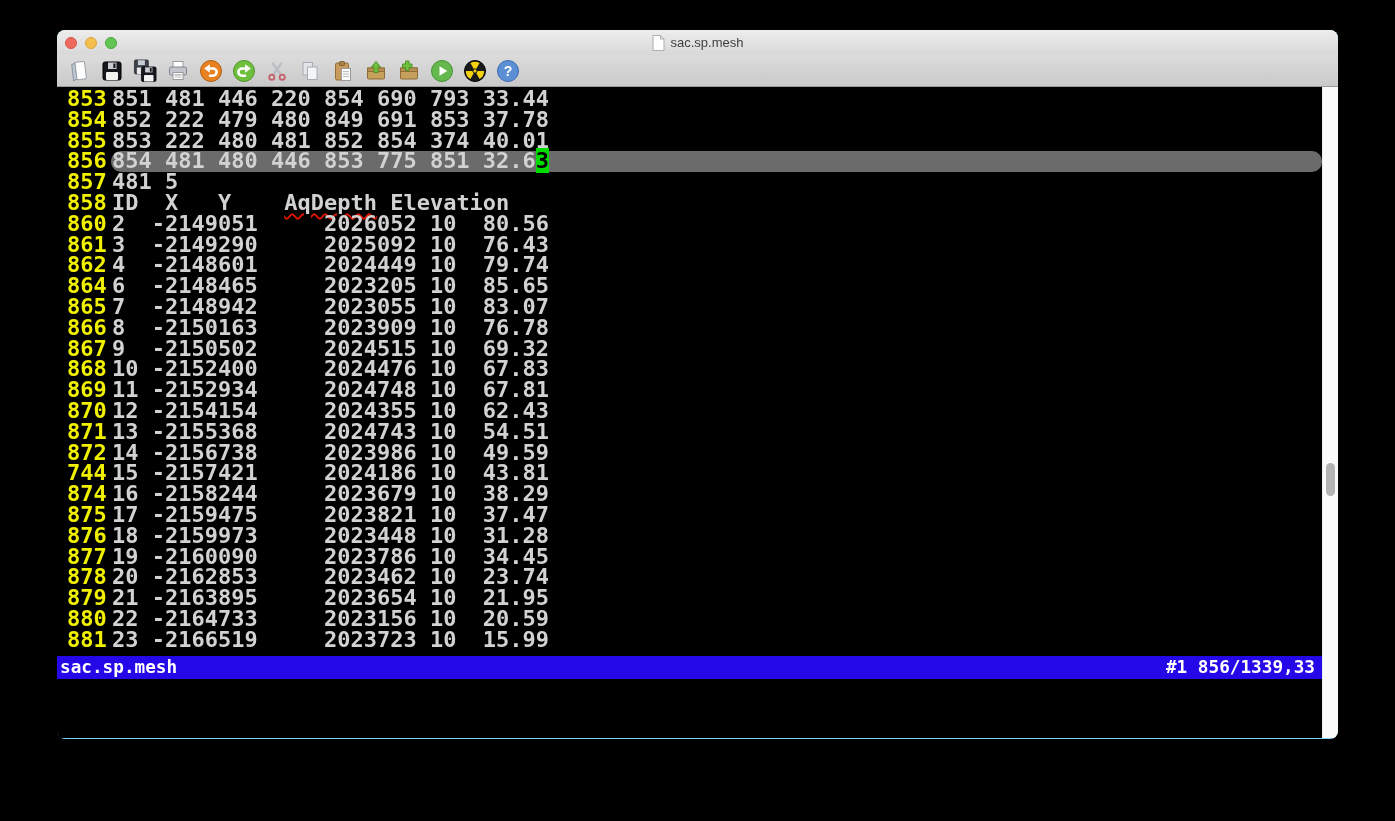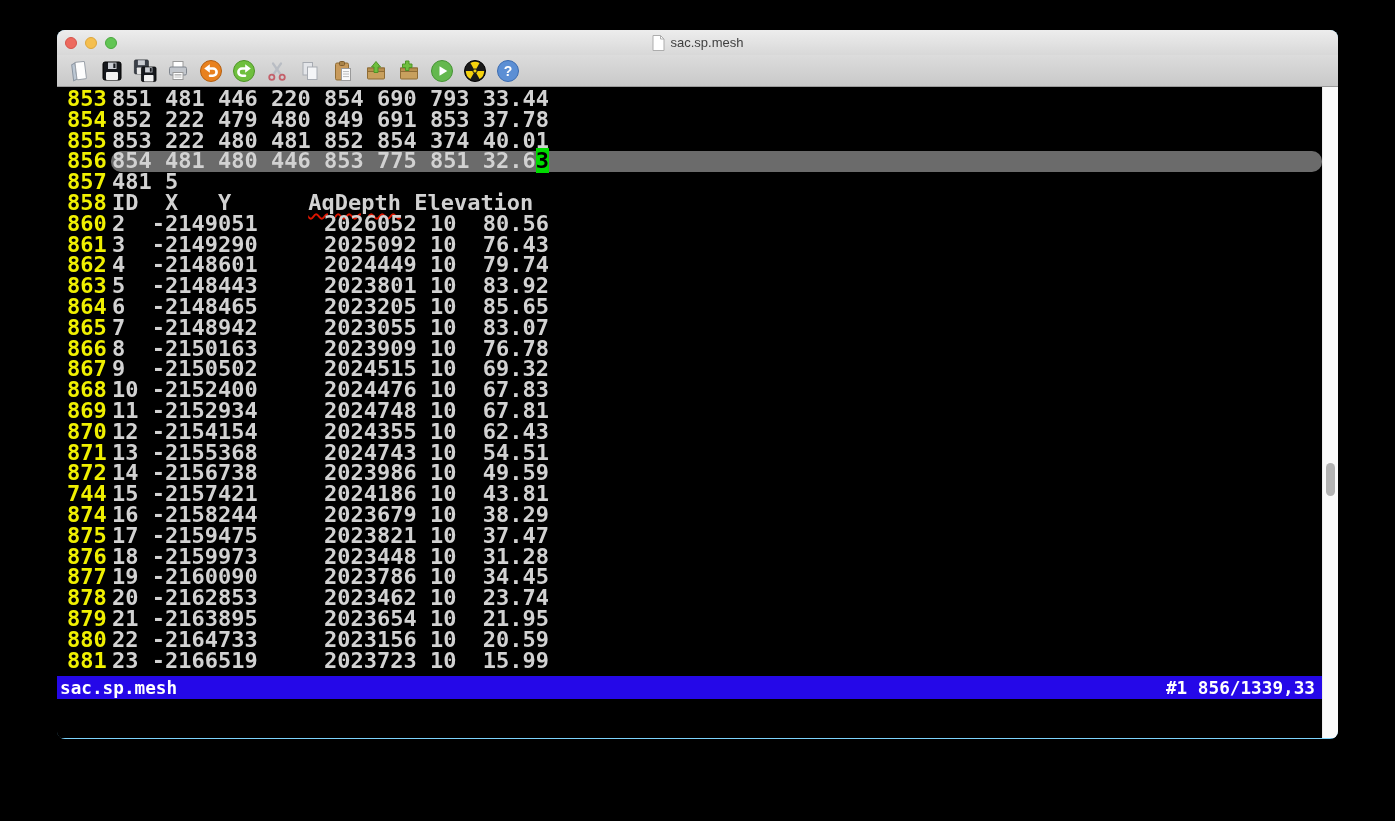--- a/index.html
+++ b/index.html
@@ -39,21 +39,21 @@
   .row{
     display:flex;height:20.8px;line-height:20.8px;white-space:pre;
     font-size:22px;font-weight:bold;color:#d2d2d2;
   }
   .ln{flex:none;padding-left:10px;width:33px;color:#f0f000;}
   .lt{flex:1;margin-left:11px;padding-left:1px;min-width:0;}
   .row.sel .lt{background:#6b6b6b;border-radius:10px;}
   .cursor{background:#00dc00;color:#000;}
   .misspelled{
     text-decoration-line:underline;text-decoration-style:wavy;
-    text-decoration-color:#dd1500;text-decoration-thickness:1.5px;text-underline-offset:3px;margin-left:24px;
+    text-decoration-color:#dd1500;text-decoration-thickness:1.5px;text-underline-offset:3px;
   }
   .gap{height:5px;}
   .statusbar{
     height:23px;background:#2508e8;color:#fff;
     display:flex;align-items:center;justify-content:space-between;
     font-size:17.7px;font-weight:bold;padding:0 7px 0 3px;white-space:pre;
   }
   .filler{flex:1;background:#000;}
   
   .scrollbar{width:16px;background:#fafafa;border-left:1px solid #ececec;box-sizing:border-box;position:relative;}
@@ -202,21 +202,20 @@
       <div class="lines">
           <div class="row"><span class="ln">853</span><span class="lt"><span>851 481 446 220 854 690 793 33.44</span></span></div>
           <div class="row"><span class="ln">854</span><span class="lt"><span>852 222 479 480 849 691 853 37.78</span></span></div>
           <div class="row"><span class="ln">855</span><span class="lt"><span>853 222 480 481 852 854 374 40.01</span></span></div>
           <div class="row sel"><span class="ln">856</span><span class="lt"><span>854 481 480 446 853 775 851 32.6</span><span class="cursor">3</span></span></div>
           <div class="row"><span class="ln">857</span><span class="lt"><span>481 5</span></span></div>
           <div class="row"><span class="ln">858</span><span class="lt"><span>ID  X   Y    </span><span class="misspelled">AqDepth</span><span> Elevation</span></span></div>
           <div class="row"><span class="ln">860</span><span class="lt"><span>2  -2149051     2026052 10  80.56</span></span></div>
           <div class="row"><span class="ln">861</span><span class="lt"><span>3  -2149290     2025092 10  76.43</span></span></div>
           <div class="row"><span class="ln">862</span><span class="lt"><span>4  -2148601     2024449 10  79.74</span></span></div>
-          <div class="row"><span class="ln">863</span><span class="lt"><span>5  -2148443     2023801 10  83.92</span></span></div>
           <div class="row"><span class="ln">864</span><span class="lt"><span>6  -2148465     2023205 10  85.65</span></span></div>
           <div class="row"><span class="ln">865</span><span class="lt"><span>7  -2148942     2023055 10  83.07</span></span></div>
           <div class="row"><span class="ln">866</span><span class="lt"><span>8  -2150163     2023909 10  76.78</span></span></div>
           <div class="row"><span class="ln">867</span><span class="lt"><span>9  -2150502     2024515 10  69.32</span></span></div>
           <div class="row"><span class="ln">868</span><span class="lt"><span>10 -2152400     2024476 10  67.83</span></span></div>
           <div class="row"><span class="ln">869</span><span class="lt"><span>11 -2152934     2024748 10  67.81</span></span></div>
           <div class="row"><span class="ln">870</span><span class="lt"><span>12 -2154154     2024355 10  62.43</span></span></div>
           <div class="row"><span class="ln">871</span><span class="lt"><span>13 -2155368     2024743 10  54.51</span></span></div>
           <div class="row"><span class="ln">872</span><span class="lt"><span>14 -2156738     2023986 10  49.59</span></span></div>
           <div class="row"><span class="ln">744</span><span class="lt"><span>15 -2157421     2024186 10  43.81</span></span></div>

